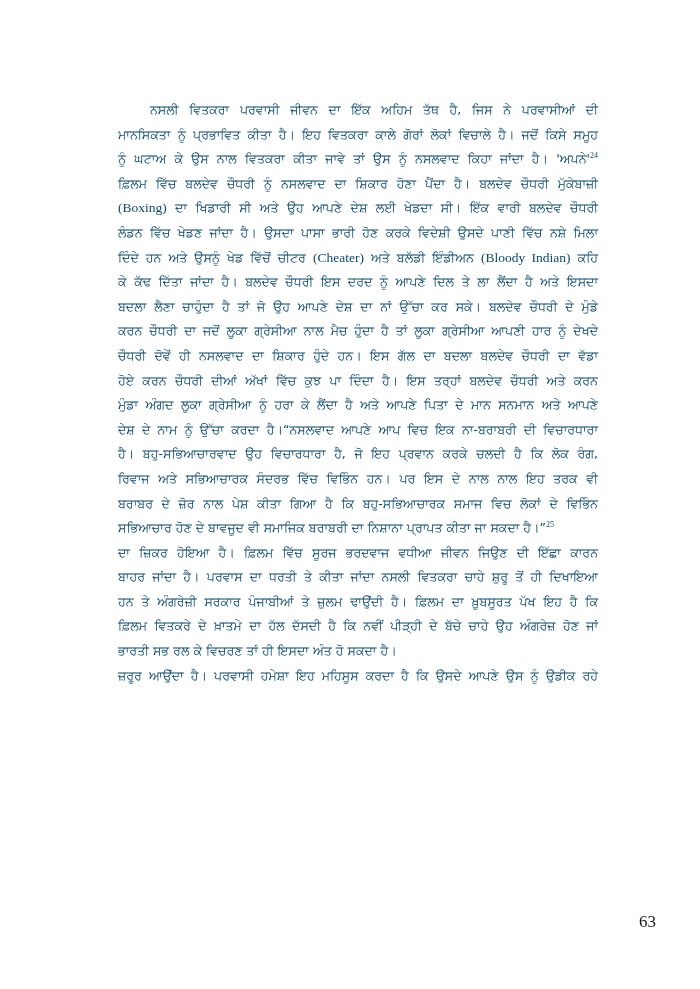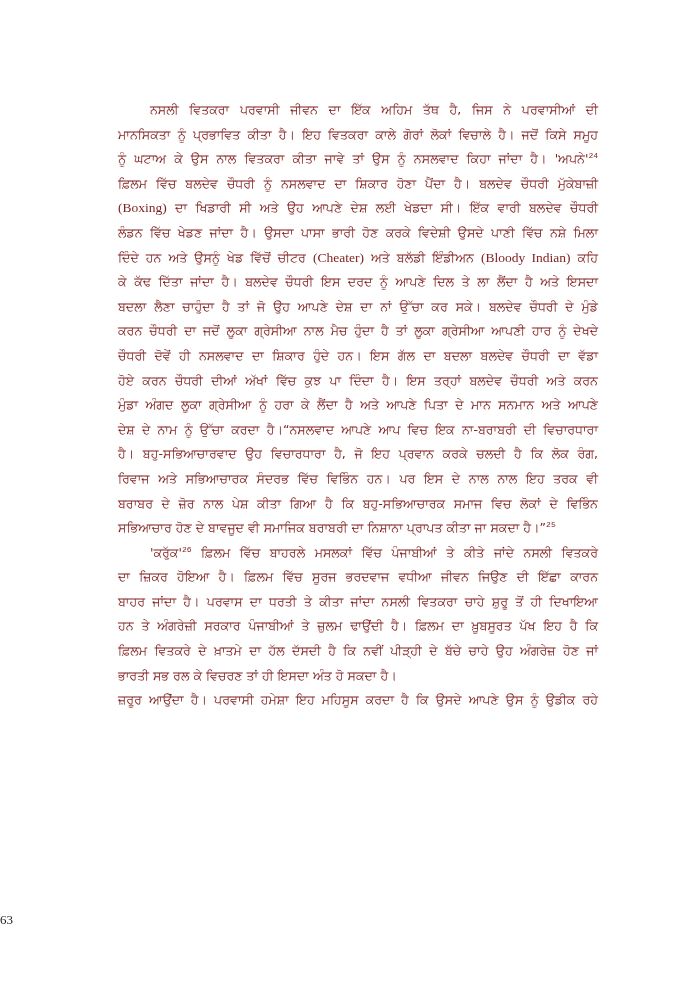--- a/index.html
+++ b/index.html
@@ -1,32 +1,32 @@
 <!DOCTYPE html>
 <html><head>
 <meta charset="utf-8">
 <style>
   html, body { margin: 0; padding: 0; background: #ffffff; }
   body { width: 700px; height: 989px; position: relative; overflow: hidden; }
   .page { position: absolute; left: 0; top: 0; width: 700px; height: 989px; background: #fff; }
   .body-text {
     position: absolute; left: 118px; top: 98px; width: 480px;
-    font-family: "DejaVu Sans", sans-serif; font-size: 12.6px; color: #7f1d1d;
+    font-family: "DejaVu Sans", sans-serif; font-size: 12.6px; color: #0c4a6e;
   }
   .line {
     height: 24.6px; line-height: 24.6px; white-space: nowrap;
     text-align: justify; text-align-last: justify; overflow: visible;
   }
   .line.indent { padding-left: 32px; }
   .line.last { text-align-last: left; }
   .latin { font-family: Liberation Serif, serif; font-size: 13.5px; }
-  sup { font-family: Liberation Mono, monospace; font-size: 8px; line-height: 0; vertical-align: 5px; }
+  sup { font-family: Liberation Serif, serif; font-size: 8px; line-height: 0; vertical-align: 5px; }
   .page-number {
-    position: absolute; left: 0; width: 656px; top: 912px; text-align: left;
-    font-family: "Liberation Serif", serif; font-size: 13px; color: #1a1a1a;
+    position: absolute; left: 0; width: 656px; top: 912px; text-align: right;
+    font-family: "Liberation Serif", serif; font-size: 17px; color: #1a1a1a;
   }
 </style>
 </head>
 <body>
 
 <div class="page">
   <div class="body-text">
 
     <div class="line indent"><span>ਨਸਲੀ ਵਿਤਕਰਾ ਪਰਵਾਸੀ ਜੀਵਨ ਦਾ ਇੱਕ ਅਹਿਮ ਤੱਥ ਹੈ, ਜਿਸ ਨੇ ਪਰਵਾਸੀਆਂ ਦੀ</span></div>
     <div class="line"><span>ਮਾਨਸਿਕਤਾ ਨੂੰ ਪ੍ਰਭਾਵਿਤ ਕੀਤਾ ਹੈ। ਇਹ ਵਿਤਕਰਾ ਕਾਲੇ ਗੋਰਾਂ ਲੋਕਾਂ ਵਿਚਾਲੇ ਹੈ। ਜਦੋਂ ਕਿਸੇ ਸਮੂਹ</span></div>
@@ -40,21 +40,20 @@
     <div class="line"><span>ਕਰਨ ਚੌਧਰੀ ਦਾ ਜਦੋਂ ਲੂਕਾ ਗ੍ਰੇਸੀਆ ਨਾਲ ਮੈਚ ਹੁੰਦਾ ਹੈ ਤਾਂ ਲੂਕਾ ਗ੍ਰੇਸੀਆ ਆਪਣੀ ਹਾਰ ਨੂੰ ਦੇਖਦੇ</span></div>
     <div class="line"><span>ਚੌਧਰੀ ਦੋਵੇਂ ਹੀ ਨਸਲਵਾਦ ਦਾ ਸ਼ਿਕਾਰ ਹੁੰਦੇ ਹਨ। ਇਸ ਗੱਲ ਦਾ ਬਦਲਾ ਬਲਦੇਵ ਚੌਧਰੀ ਦਾ ਵੱਡਾ</span></div>
     <div class="line"><span>ਹੋਏ ਕਰਨ ਚੌਧਰੀ ਦੀਆਂ ਅੱਖਾਂ ਵਿੱਚ ਕੁਝ ਪਾ ਦਿੰਦਾ ਹੈ। ਇਸ ਤਰ੍ਹਾਂ ਬਲਦੇਵ ਚੌਧਰੀ ਅਤੇ ਕਰਨ</span></div>
     <div class="line"><span>ਮੁੰਡਾ ਅੰਗਦ ਲੂਕਾ ਗ੍ਰੇਸੀਆ ਨੂੰ ਹਰਾ ਕੇ ਲੈਂਦਾ ਹੈ ਅਤੇ ਆਪਣੇ ਪਿਤਾ ਦੇ ਮਾਨ ਸਨਮਾਨ ਅਤੇ ਆਪਣੇ</span></div>
     <div class="line"><span>ਦੇਸ਼ ਦੇ ਨਾਮ ਨੂੰ ਉੱਚਾ ਕਰਦਾ ਹੈ।“ਨਸਲਵਾਦ ਆਪਣੇ ਆਪ ਵਿਚ ਇਕ ਨਾ-ਬਰਾਬਰੀ ਦੀ ਵਿਚਾਰਧਾਰਾ</span></div>
     <div class="line"><span>ਹੈ। ਬਹੁ-ਸਭਿਆਚਾਰਵਾਦ ਉਹ ਵਿਚਾਰਧਾਰਾ ਹੈ, ਜੋ ਇਹ ਪ੍ਰਵਾਨ ਕਰਕੇ ਚਲਦੀ ਹੈ ਕਿ ਲੋਕ ਰੰਗ,</span></div>
     <div class="line"><span>ਰਿਵਾਜ ਅਤੇ ਸਭਿਆਚਾਰਕ ਸੰਦਰਭ ਵਿੱਚ ਵਿਭਿੰਨ ਹਨ। ਪਰ ਇਸ ਦੇ ਨਾਲ ਨਾਲ ਇਹ ਤਰਕ ਵੀ</span></div>
     <div class="line"><span>ਬਰਾਬਰ ਦੇ ਜ਼ੋਰ ਨਾਲ ਪੇਸ਼ ਕੀਤਾ ਗਿਆ ਹੈ ਕਿ ਬਹੁ-ਸਭਿਆਚਾਰਕ ਸਮਾਜ ਵਿਚ ਲੋਕਾਂ ਦੇ ਵਿਭਿੰਨ</span></div>
     <div class="line last"><span>ਸਭਿਆਚਾਰ ਹੋਣ ਦੇ ਬਾਵਜੂਦ ਵੀ ਸਮਾਜਿਕ ਬਰਾਬਰੀ ਦਾ ਨਿਸ਼ਾਨਾ ਪ੍ਰਾਪਤ ਕੀਤਾ ਜਾ ਸਕਦਾ ਹੈ।”</span><sup>25</sup></div>
 
-    <div class="line indent"><span>'ਕਰੁੱਕ'</span><sup>26</sup> <span>ਫ਼ਿਲਮ ਵਿੱਚ ਬਾਹਰਲੇ ਮਸਲਕਾਂ ਵਿੱਚ ਪੰਜਾਬੀਆਂ ਤੇ ਕੀਤੇ ਜਾਂਦੇ ਨਸਲੀ ਵਿਤਕਰੇ</span></div>
     <div class="line"><span>ਦਾ ਜ਼ਿਕਰ ਹੋਇਆ ਹੈ। ਫ਼ਿਲਮ ਵਿੱਚ ਸੂਰਜ ਭਰਦਵਾਜ ਵਧੀਆ ਜੀਵਨ ਜਿਉਣ ਦੀ ਇੱਛਾ ਕਾਰਨ</span></div>
     <div class="line"><span>ਬਾਹਰ ਜਾਂਦਾ ਹੈ। ਪਰਵਾਸ ਦਾ ਧਰਤੀ ਤੇ ਕੀਤਾ ਜਾਂਦਾ ਨਸਲੀ ਵਿਤਕਰਾ ਚਾਹੇ ਸ਼ੁਰੂ ਤੋਂ ਹੀ ਦਿਖਾਇਆ</span></div>
     <div class="line"><span>ਹਨ ਤੇ ਅੰਗਰੇਜ਼ੀ ਸਰਕਾਰ ਪੰਜਾਬੀਆਂ ਤੇ ਜ਼ੁਲਮ ਢਾਉਂਦੀ ਹੈ। ਫ਼ਿਲਮ ਦਾ ਖ਼ੂਬਸੂਰਤ ਪੱਖ ਇਹ ਹੈ ਕਿ</span></div>
     <div class="line"><span>ਫ਼ਿਲਮ ਵਿਤਕਰੇ ਦੇ ਖ਼ਾਤਮੇ ਦਾ ਹੱਲ ਦੱਸਦੀ ਹੈ ਕਿ ਨਵੀਂ ਪੀੜ੍ਹੀ ਦੇ ਬੱਚੇ ਚਾਹੇ ਉਹ ਅੰਗਰੇਜ਼ ਹੋਣ ਜਾਂ</span></div>
     <div class="line last"><span>ਭਾਰਤੀ ਸਭ ਰਲ ਕੇ ਵਿਚਰਣ ਤਾਂ ਹੀ ਇਸਦਾ ਅੰਤ ਹੋ ਸਕਦਾ ਹੈ।</span></div>
 
     <div class="line"><span>ਜ਼ਰੂਰ ਆਉਂਦਾ ਹੈ। ਪਰਵਾਸੀ ਹਮੇਸ਼ਾ ਇਹ ਮਹਿਸੂਸ ਕਰਦਾ ਹੈ ਕਿ ਉਸਦੇ ਆਪਣੇ ਉਸ ਨੂੰ ਉਡੀਕ ਰਹੇ</span></div>
   </div>
 
   <div class="page-number">63</div>

